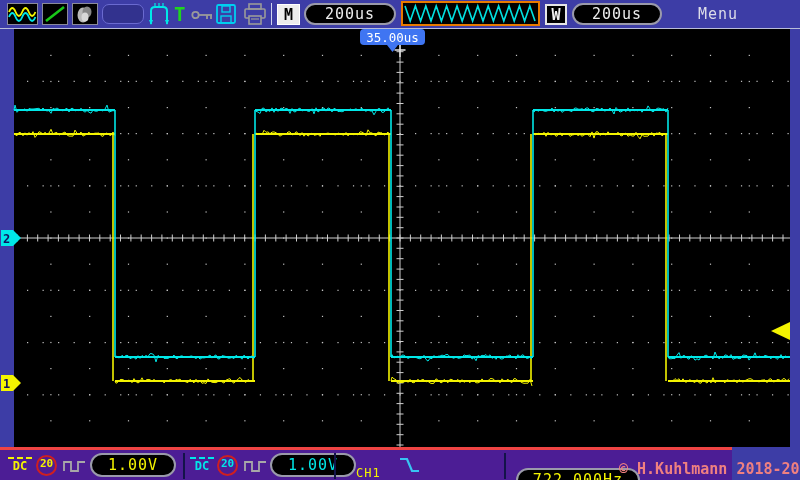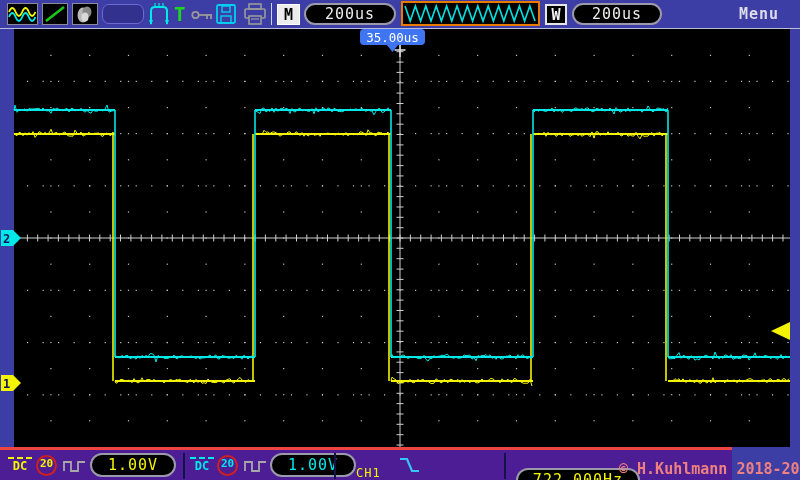--- a/index.html
+++ b/index.html
@@ -127,21 +127,21 @@
   </div>
 
   <div class="abs badge wbadge" style="left:545px;top:4px;width:22px;height:21px;">
     <span>W</span>
   </div>
 
   <div class="abs pill" style="left:572px;top:3px;width:90px;height:22px;">
     <span>200us</span>
   </div>
 
-  <div class="abs menu" style="left:739px;top:5px;font-weight:bold;">Menu</div>
+  <div class="abs menu" style="left:698px;top:5px;">Menu</div>
 </div>
 
 <div class="screen"></div>
 <svg id="scope-svg" width="800" height="480" viewBox="0 0 800 480">
     <g>
       <rect x="399.5" y="80.75" width="1.2" height="1.2" fill="#c4c4c4"></rect>
       <rect x="415.02" y="80.75" width="1.2" height="1.2" fill="#c4c4c4"></rect>
       <rect x="430.53999999999996" y="80.75" width="1.2" height="1.2" fill="#c4c4c4"></rect>
       <rect x="446.05999999999995" y="80.75" width="1.2" height="1.2" fill="#c4c4c4"></rect>
       <rect x="461.5799999999999" y="80.75" width="1.2" height="1.2" fill="#c4c4c4"></rect>

